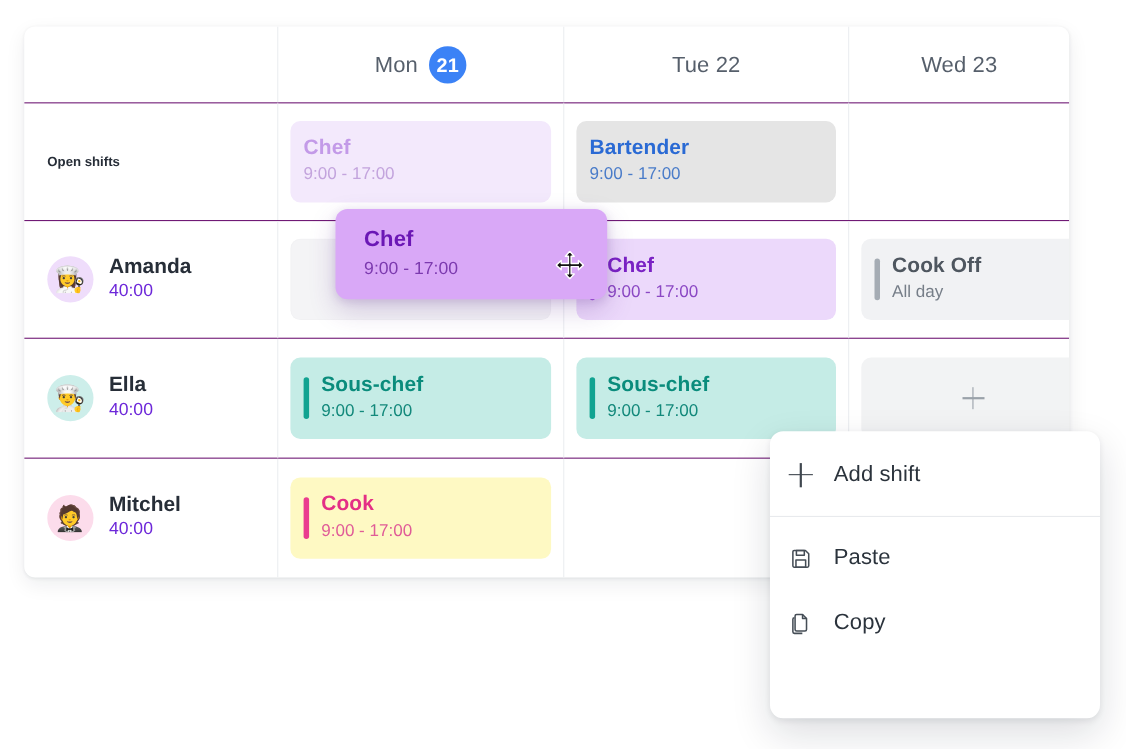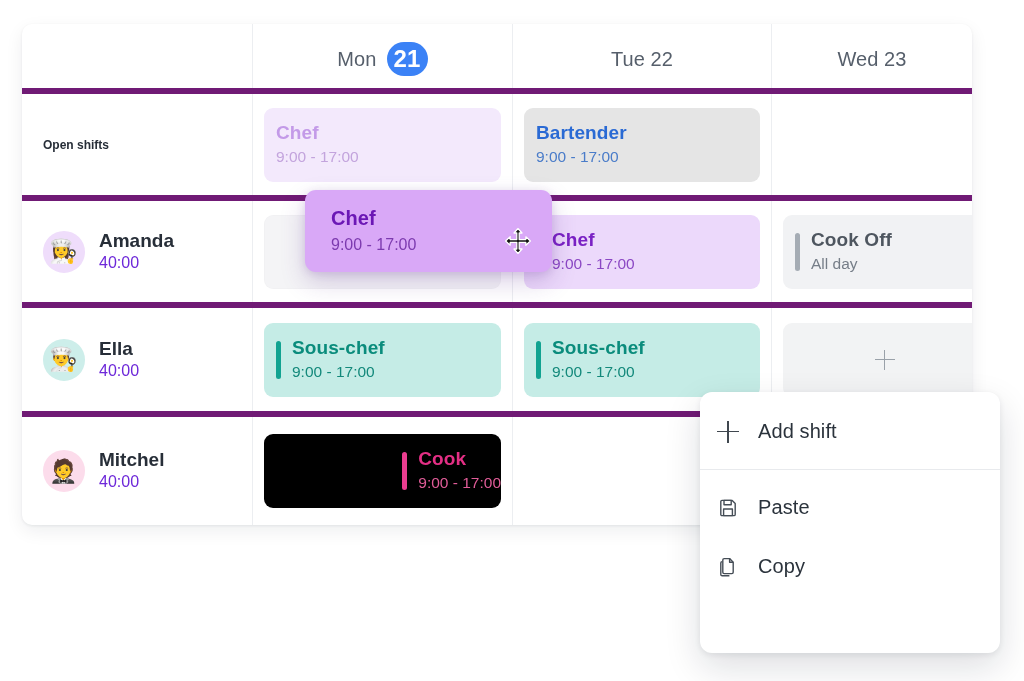--- a/index.html
+++ b/index.html
@@ -30,21 +30,21 @@
     border-radius: 10px;
     box-shadow: 0 1px 3px rgba(16,24,40,0.07),
                 0 6px 18px rgba(16,24,40,0.07);
     overflow: hidden;
   }
 
   .row {
     position: absolute;
     left: 0;
     width: 950px;
-    border-bottom: 6px solid #701a75;
+    border-bottom: 1px solid #701a75;
   }
   .row.last { border-bottom: none; }
 
   .row-header  { top: 0px;   height: 70px; }
   .row-open    { top: 70px;  height: 107px; }
   .row-amanda  { top: 177px; height: 107px; }
   .row-ella    { top: 284px; height: 109px; }
   .row-mitchel { top: 393px; height: 108px; }
 
   
@@ -76,21 +76,21 @@
   .day-head.tue { left: 491px; width: 258px; }
   .day-head.wed { left: 750px; width: 200px; }
 
   .day-badge {
     min-width: 34px;
     height: 34px;
     padding: 0 7px;
     border-radius: 17px;
     background: #3b82f6;
     color: #ffffff;
-    font-size: 24px;
+    font-size: 18px;
     font-weight: bold;
     display: flex;
     align-items: center;
     justify-content: center;
     letter-spacing: 0.2px;
   }
 
   
   .open-shifts-label {
     position: absolute;
@@ -194,21 +194,21 @@
   .card.purple { background: #ecd9fb; }
   .card.purple .bar { background: #8b2fd0; }
   .card.purple .title { color: #7a22c4; }
   .card.purple .time  { color: #8b48c4; }
 
   .card.teal   { background: #c5ece6; }
   .card.teal .bar { background: #11a391; }
   .card.teal .title { color: #0a8c7c; }
   .card.teal .time  { color: #13897b; }
 
-  .card.rose   { background: #000000; justify-content: flex-end; }
+  .card.rose   { background: #fef9c3; }
   .card.rose .bar { background: #ea3d8f; }
   .card.rose .title { color: #e42f85; }
   .card.rose .time  { color: #e05c98; }
 
   .card.gray   { background: #f1f2f4; }
   .card.gray .bar { background: #a5acb4; }
   .card.gray .title { color: #4e565f; font-weight: bold; }
   .card.gray .time  { color: #767e88; }
 
   

